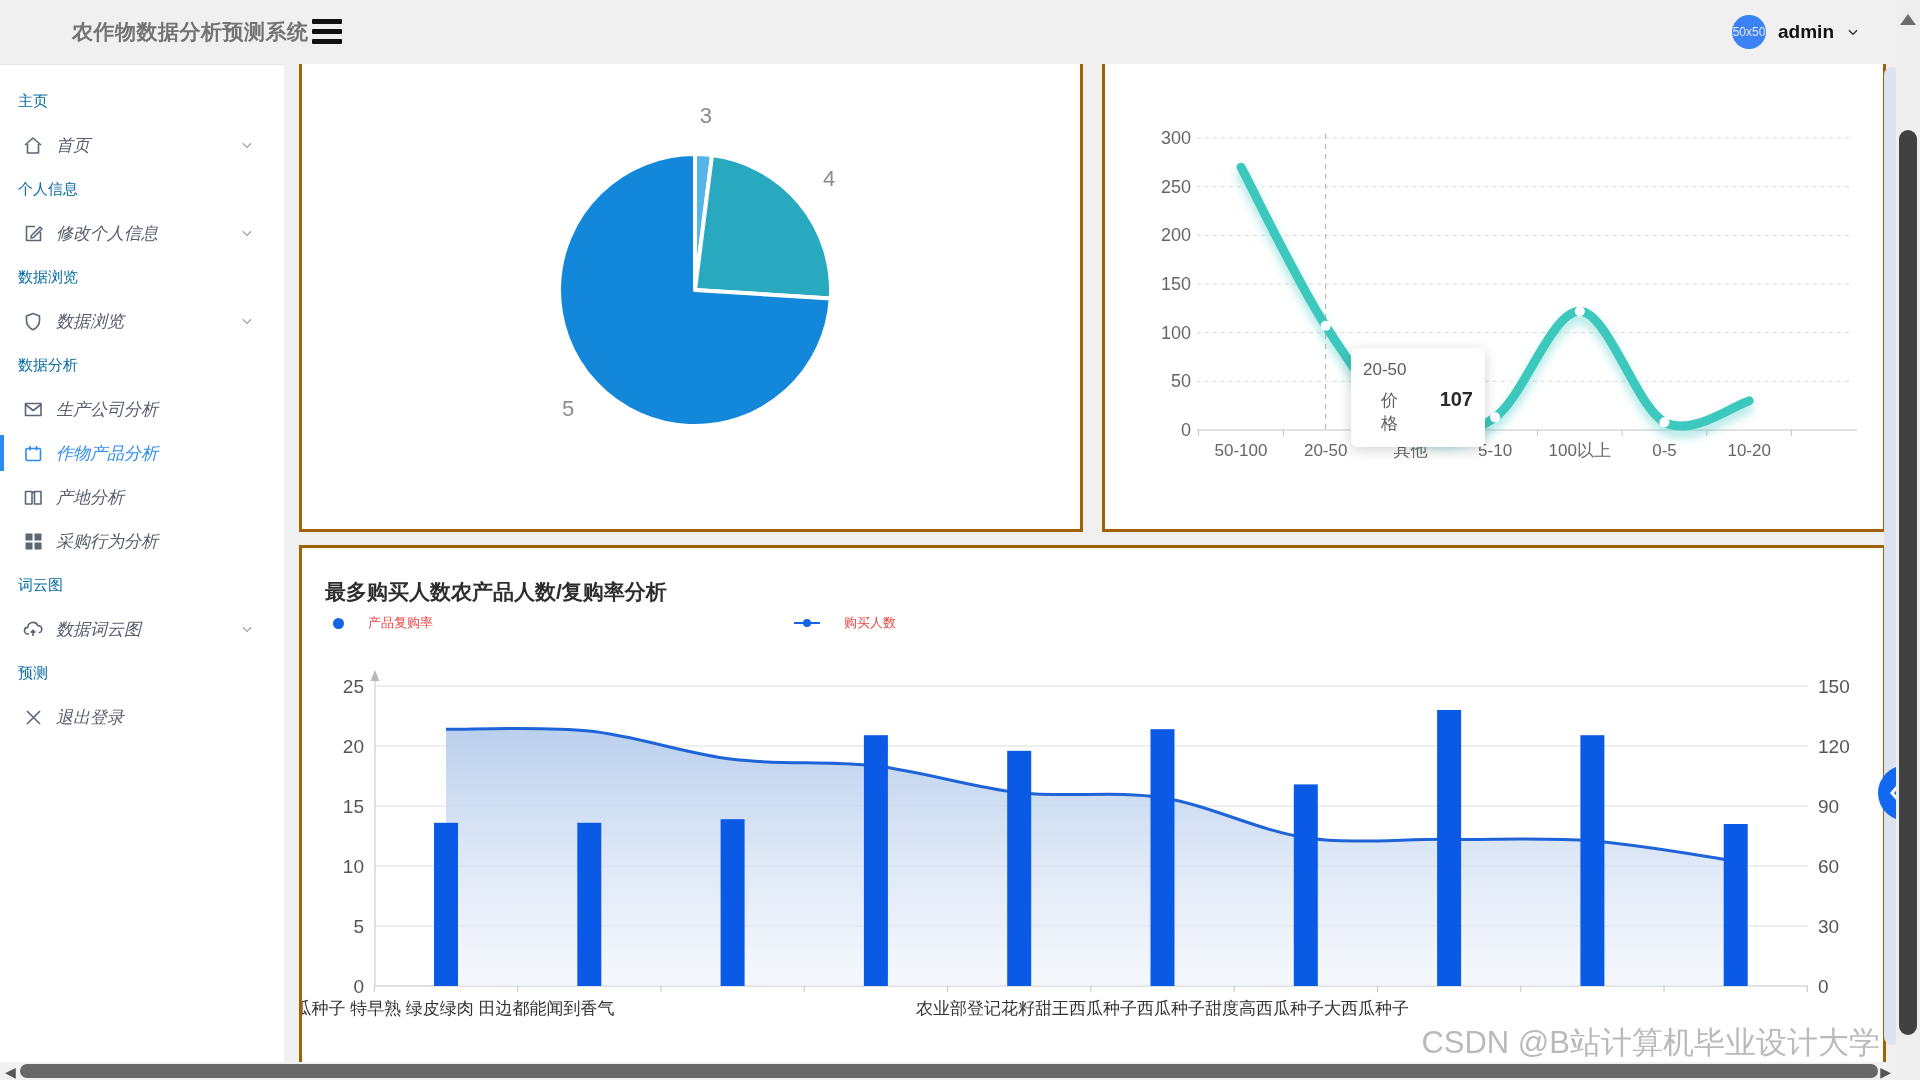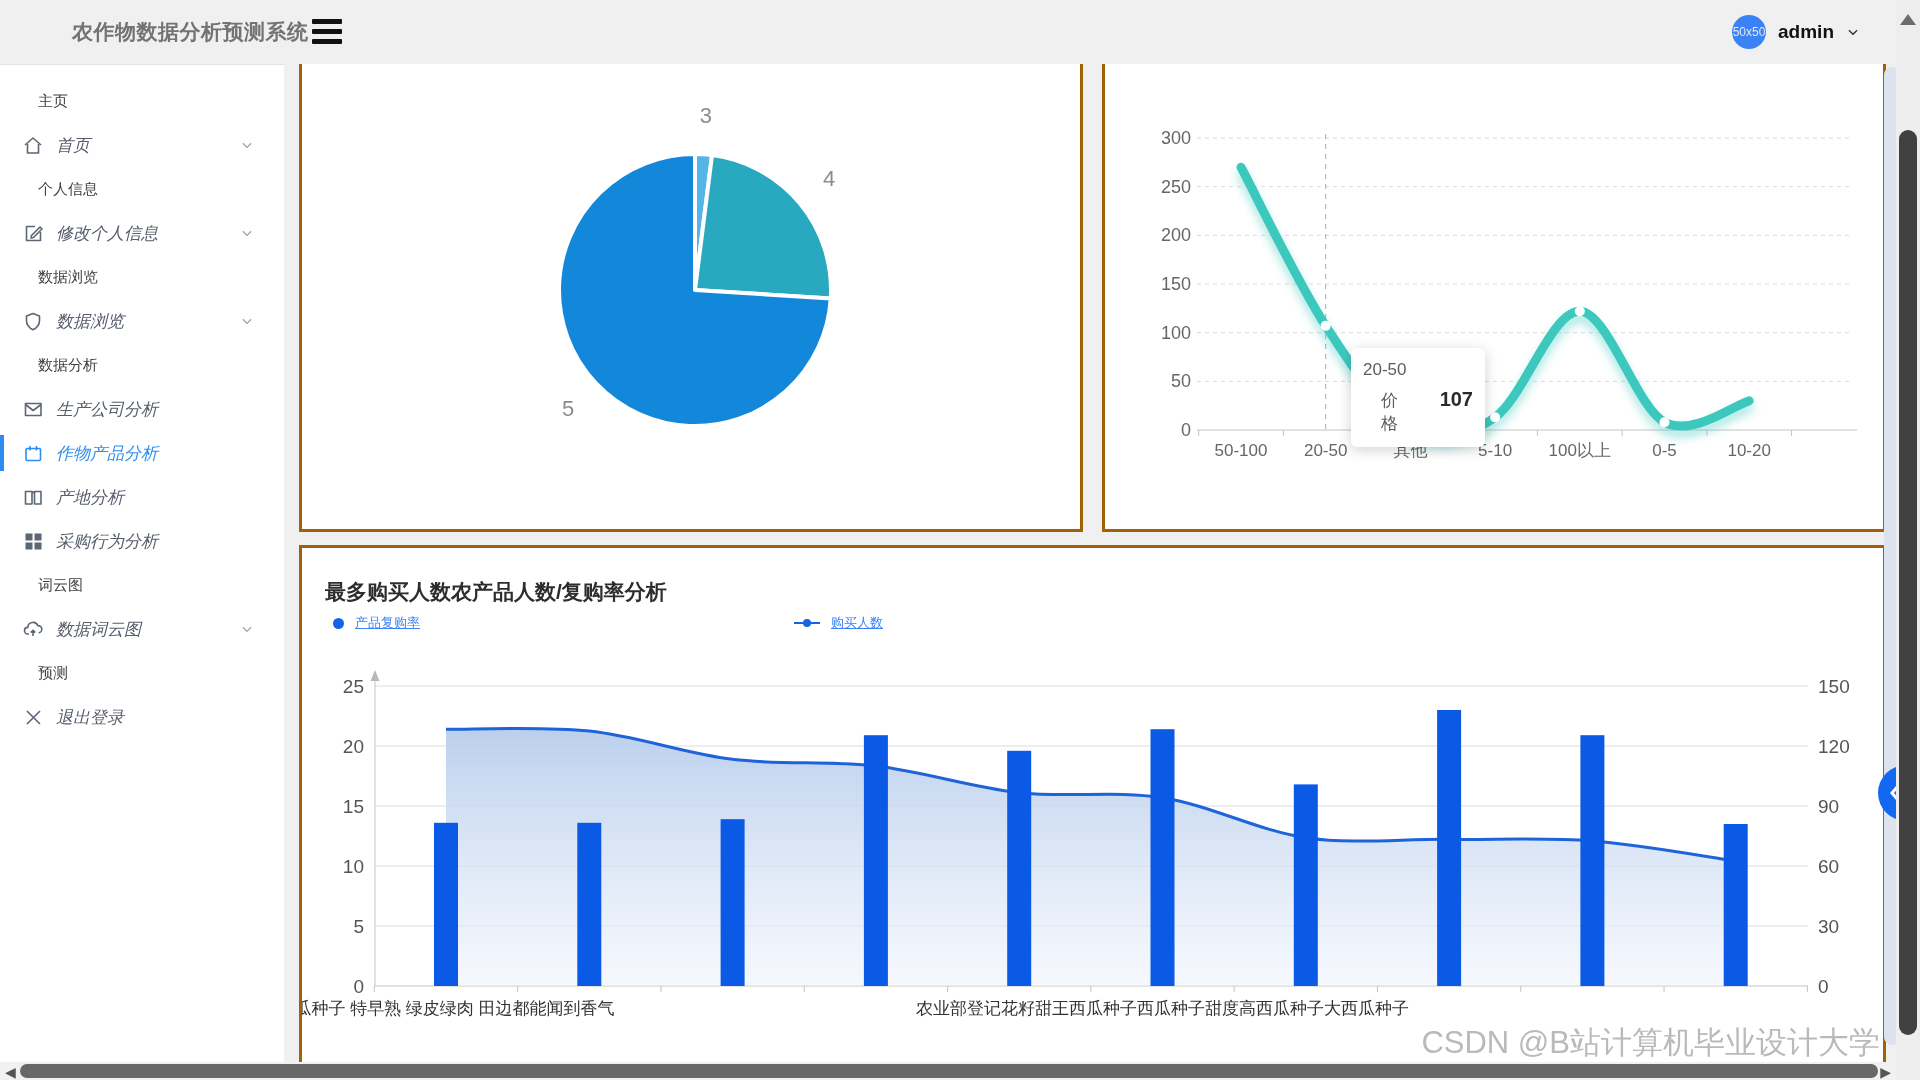--- a/index.html
+++ b/index.html
@@ -10,36 +10,36 @@
   #app-title { position:absolute; left:40px; top:18px; font-size:21px; font-weight:bold; color:#737373; letter-spacing:.5px;margin-left:32px; }
   #hamburger { position:absolute; left:312px; top:19px; width:30px; height:26px; cursor:pointer; }
   #hamburger div { width:30px; height:5px; background:#111; border-radius:1px; margin-bottom:5px; }
   #user-area { position:absolute; right:60px; top:12px; height:40px; display:flex; align-items:center; gap:12px; }
   #avatar { width:34px; height:34px; border-radius:50%; background:#3b82f6; color:#e8e8e8; font-size:12px;
     display:flex; align-items:center; justify-content:center; }
   #admin-name { font-size:19px; font-weight:bold; color:#111; }
   
   #sidebar { position:absolute; left:0; top:64px; width:284px; height:1016px; background:#fff;
     border-top:1px solid #e3e3e3; padding-top:14px; z-index:20; }
-  .sb-heading { height:44px; line-height:44px; padding-left:38px; font-size:15px; color:#404040; }
+  .sb-heading { height:44px; line-height:44px; padding-left:18px; font-size:15px; color:#0369a1; }
   .sb-item { position:relative; height:44px; display:flex; align-items:center; color:#565d6b; font-size:17px; cursor:pointer; }
   .sb-item .icn { position:absolute; left:22px; width:22px; height:22px; color:#5c6675; display:flex; }
   .sb-item .lbl { position:absolute; left:56px;font-style:italic; }
   .sb-item .chev { position:absolute; right:30px; color:#9aa0aa; display:flex; }
   .sb-item.active { color:#2d8cf0; }
   .sb-item.active .icn { color:#2d8cf0; }
   .sb-item.active::before { content:""; position:absolute; left:0; top:4px; width:4px; height:36px; background:#2d8cf0; }
   
   .card { position:absolute; background:#fff; border:3px solid #a16207; }
   #card-pie   { left:299px; top:64px;  width:784px;  height:468px; border-top:none; }
   #card-line  { left:1102px; top:64px; width:784px;  height:468px; border-top:none; }
   #card-combo { left:299px; top:545px; width:1587px; height:520px; }
   #combo-title { position:absolute; left:23px; top:30px; font-size:21px; font-weight:600; color:#2d2d2d; }
   .legend-row { position:absolute; top:66px; left:0; width:100%; height:20px; }
-  .legend-item { position:absolute; display:flex; align-items:center; gap:11px; font-size:13px; color:#3b82f6; cursor:pointer;text-decoration:underline; }
+  .legend-item { position:absolute; display:flex; align-items:center; gap:24px; font-size:13px; color:#ef4444; cursor:pointer; }
   .lg-dot { width:11px; height:11px; border-radius:50%; background:#1464e4; }
   .lg-line { width:26px; height:2px; background:#1464e4; position:relative; }
   .lg-line::after { content:""; position:absolute; left:9px; top:-3px; width:8px; height:8px; border-radius:50%; background:#1464e4; }
   
   #tooltip { position:absolute; left:246px; top:284px; width:134px; background:#fff; border-radius:6px;
     box-shadow:0 3px 14px rgba(0,0,0,.18); padding:12px 12px 12px 12px; z-index:5; }
   #tooltip .t1 { font-size:17px; color:#5c5c5c; }
   #tooltip .t2 { margin-top:8px; padding-left:18px; font-size:17px; color:#5c5c5c; display:flex; align-items:baseline; }
   #tooltip .t2 b { margin-left:26px; font-size:20px; color:#2a2a2a; }
   

